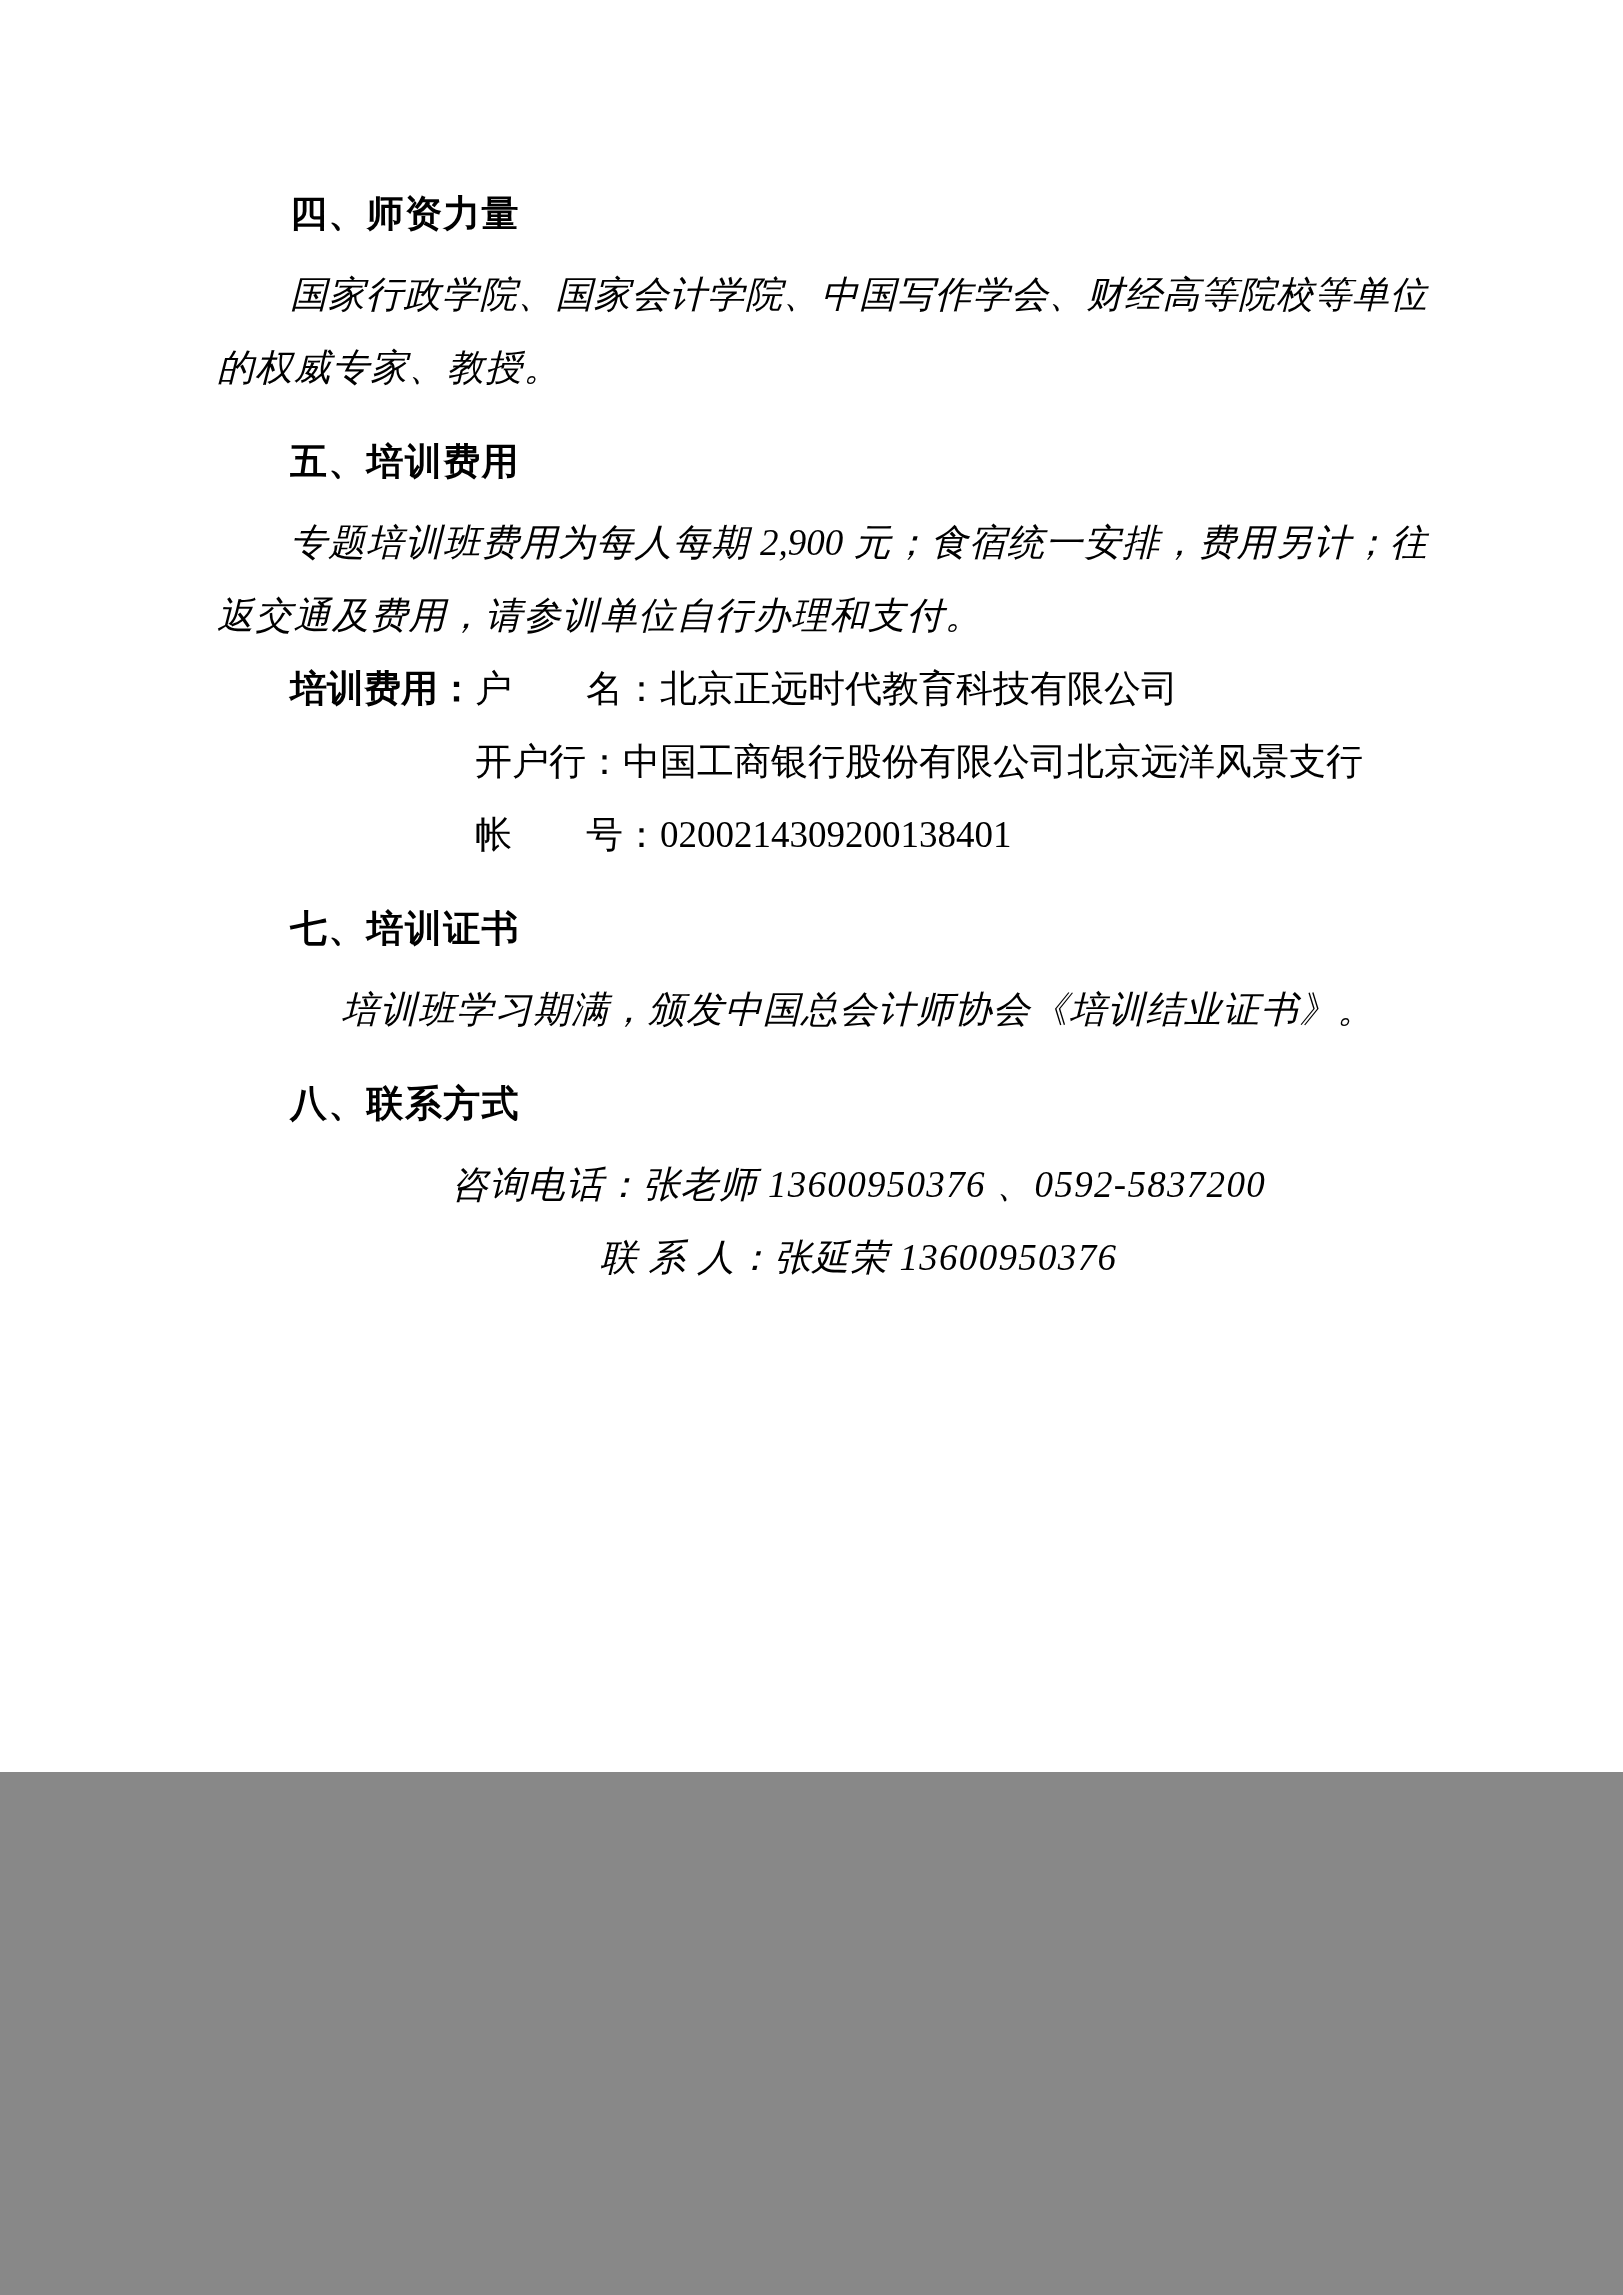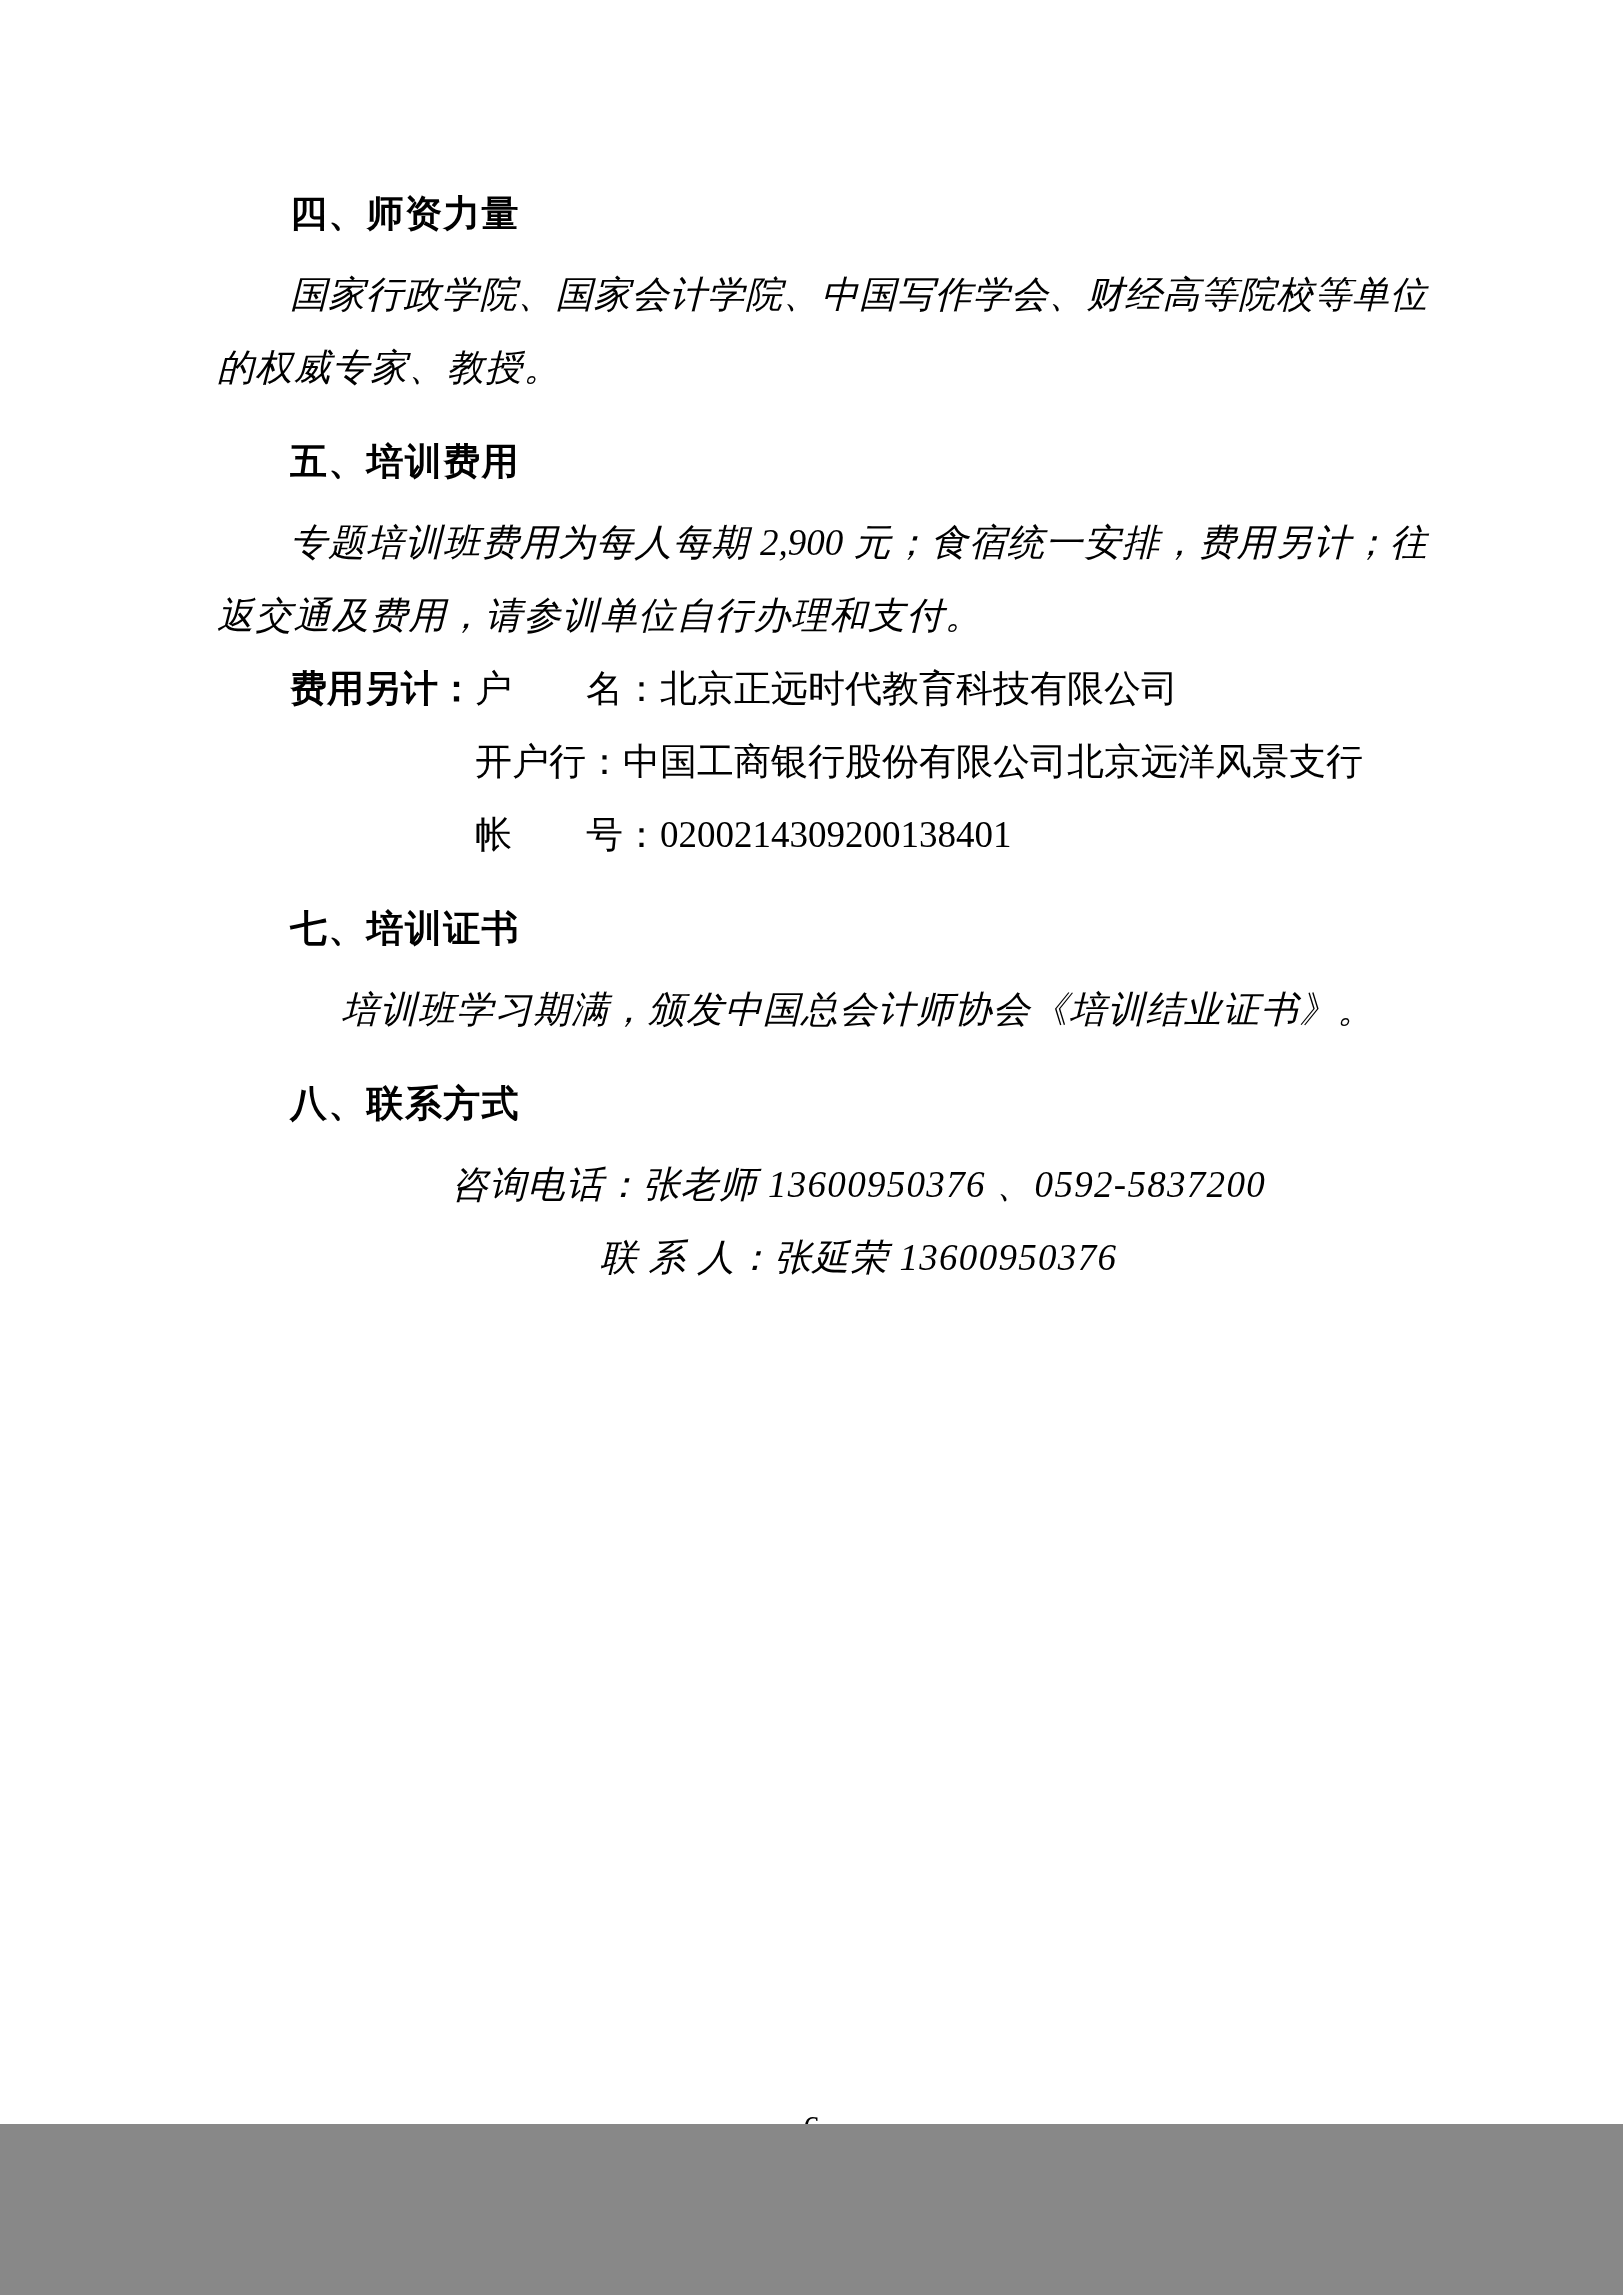--- a/index.html
+++ b/index.html
@@ -3,21 +3,21 @@
 <meta charset="utf-8">
 <style>
   html, body {
     margin: 0;
     padding: 0;
     background: #888;
   }
   .page {
     position: relative;
     width: 1623px;
-    height: 2124px;
+    height: 1772px;
     background: #ffffff;
     color: #000000;
     overflow: hidden;
     font-family: "Liberation Serif", "DejaVu Serif", serif;
   }
   .content {
     padding: 177px 196px 0 217px; 
   }
   .heading {
     font-family: "Liberation Sans", "DejaVu Sans", sans-serif;
@@ -91,21 +91,21 @@
 
     <div class="heading">五、培训费用</div>
     <div class="para">
       <div class="line fill indent">专题培训班费用为每人每期 2,900 元；食宿统一安排，费用另计；往</div>
       <div class="line">返交通及费用，请参训单位自行办理和支付。</div>
     </div>
 
 
     <div class="rm">
       <div class="line rm-first">
-        <span class="rm-label">费用另计：</span><span class="rm-key">户　　名：</span><span>北京正远时代教育科技有限公司</span>
+        <span class="rm-label">培训费用：</span><span class="rm-key">户　　名：</span><span>北京正远时代教育科技有限公司</span>
       </div>
       <div class="line rm-cont">
         <span class="rm-key">开户行：</span><span>中国工商银行股份有限公司北京远洋风景支行</span>
       </div>
       <div class="line rm-cont">
         <span class="rm-key">帐　　号：</span><span>0200214309200138401</span>
       </div>
     </div>
 
     <div class="heading">七、培训证书</div>

